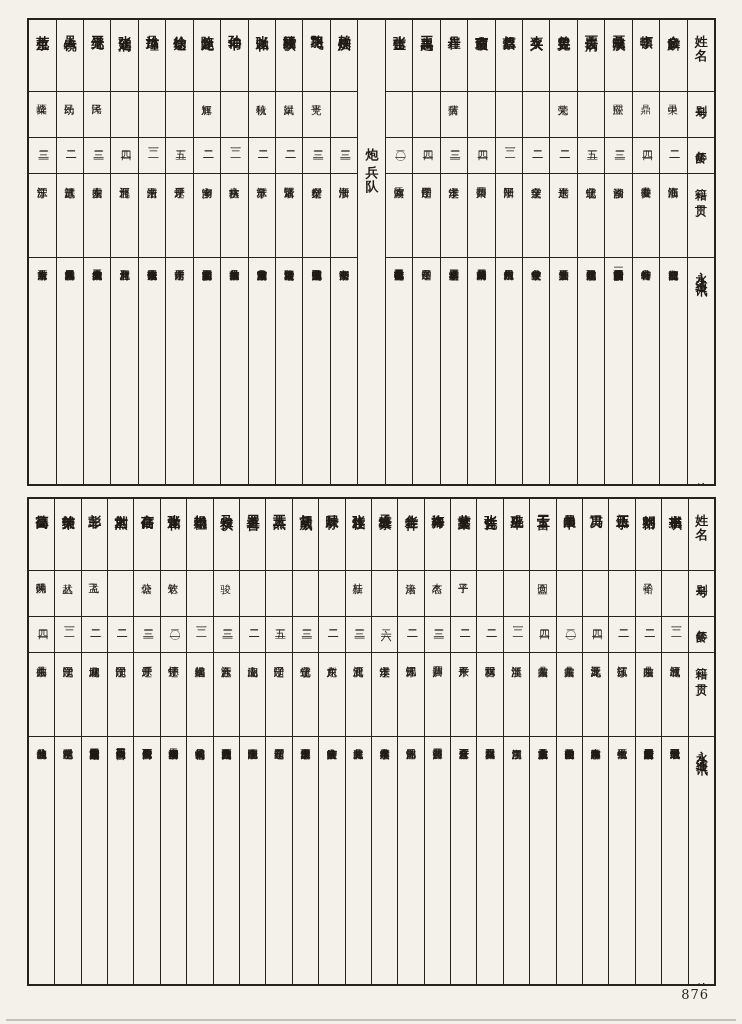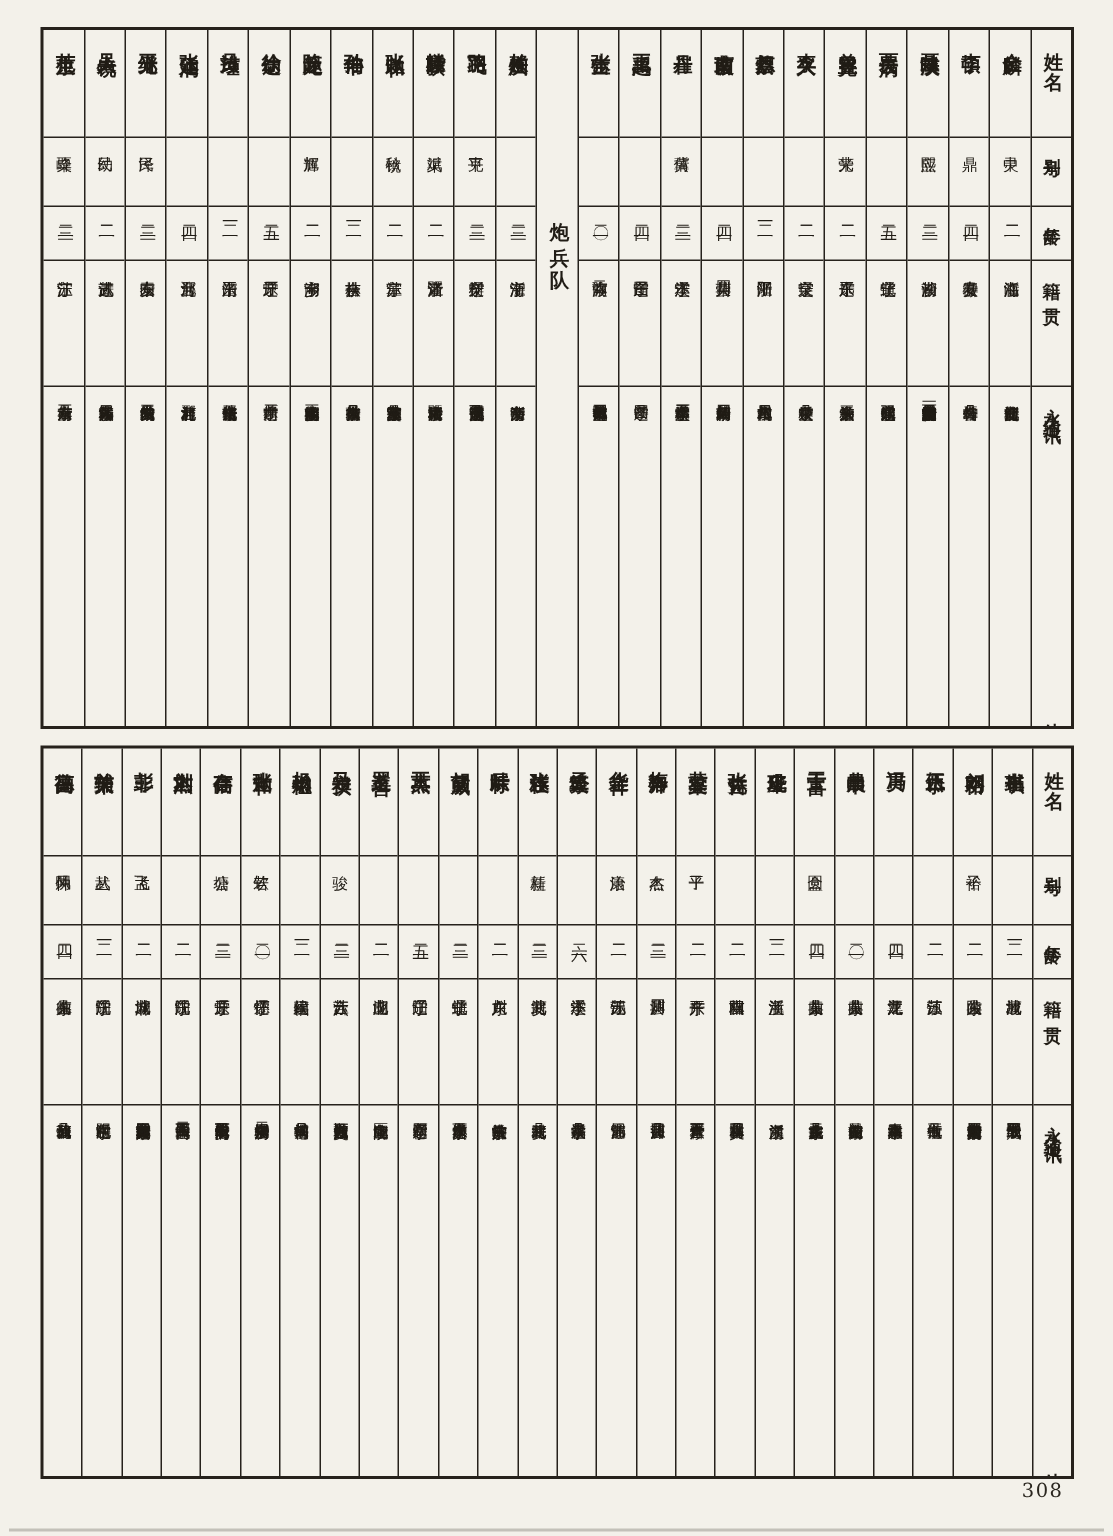--- a/index.html
+++ b/index.html
@@ -431,15 +431,15 @@
         <div class="cell cell-address">辽宁沈阳岳屯村</div>
       </div>
       <div class="col">
         <div class="cell cell-name">高德昌</div>
         <div class="cell cell-alias">仲凤明</div>
         <div class="cell cell-age">二四</div>
         <div class="cell cell-origin">山东德县</div>
         <div class="cell cell-address">河北故城县怡和公</div>
       </div>
     </div>
-  <div class="page-number">308</div>
+  <div class="page-number">876</div>
   <div class="scan-edge"></div>
 </div>
 
 </body></html>

